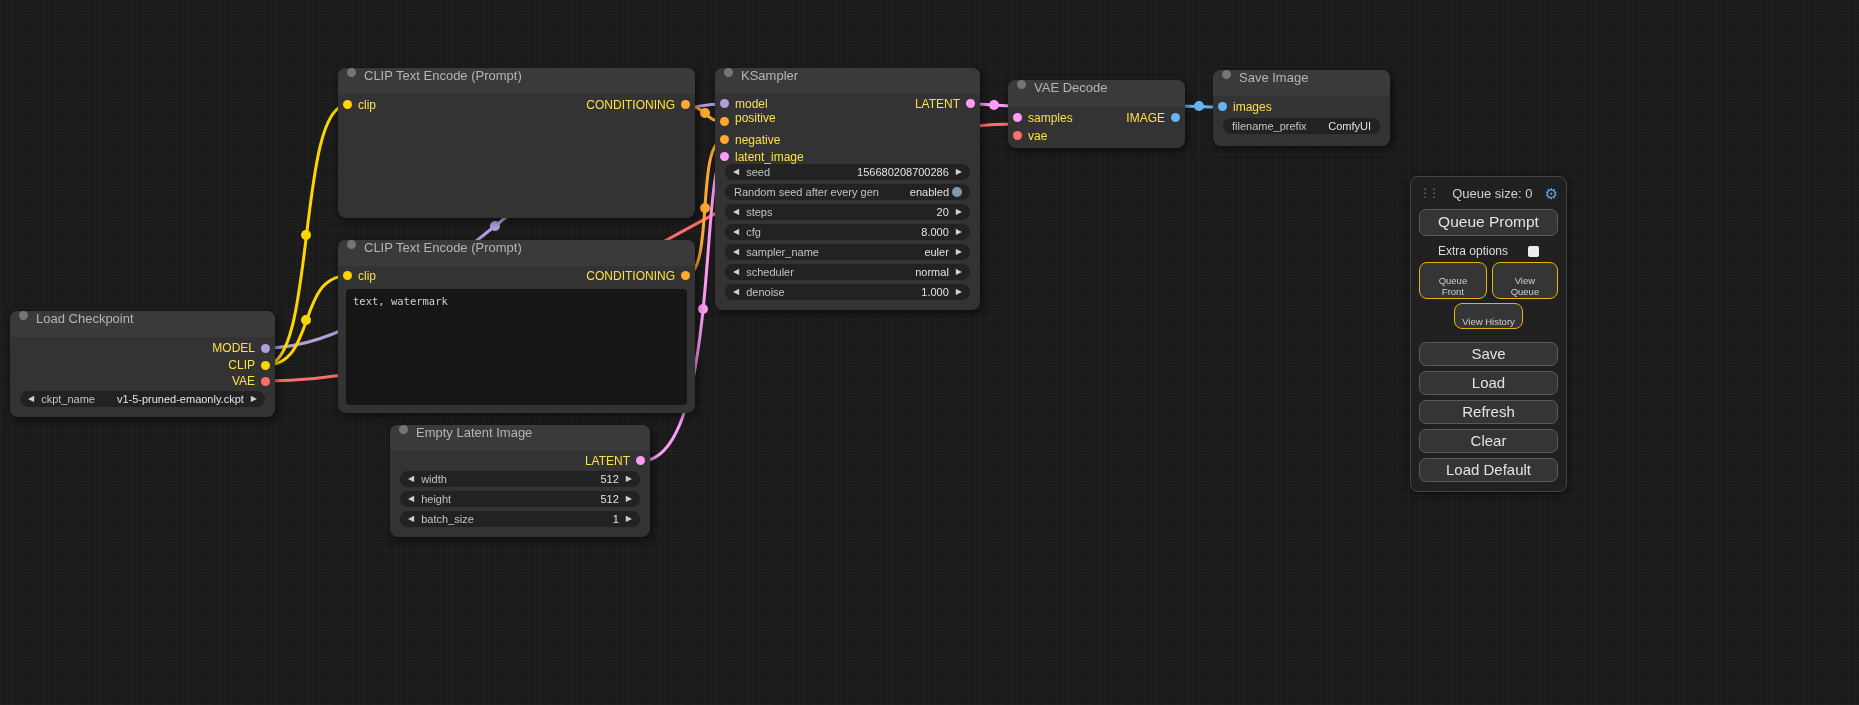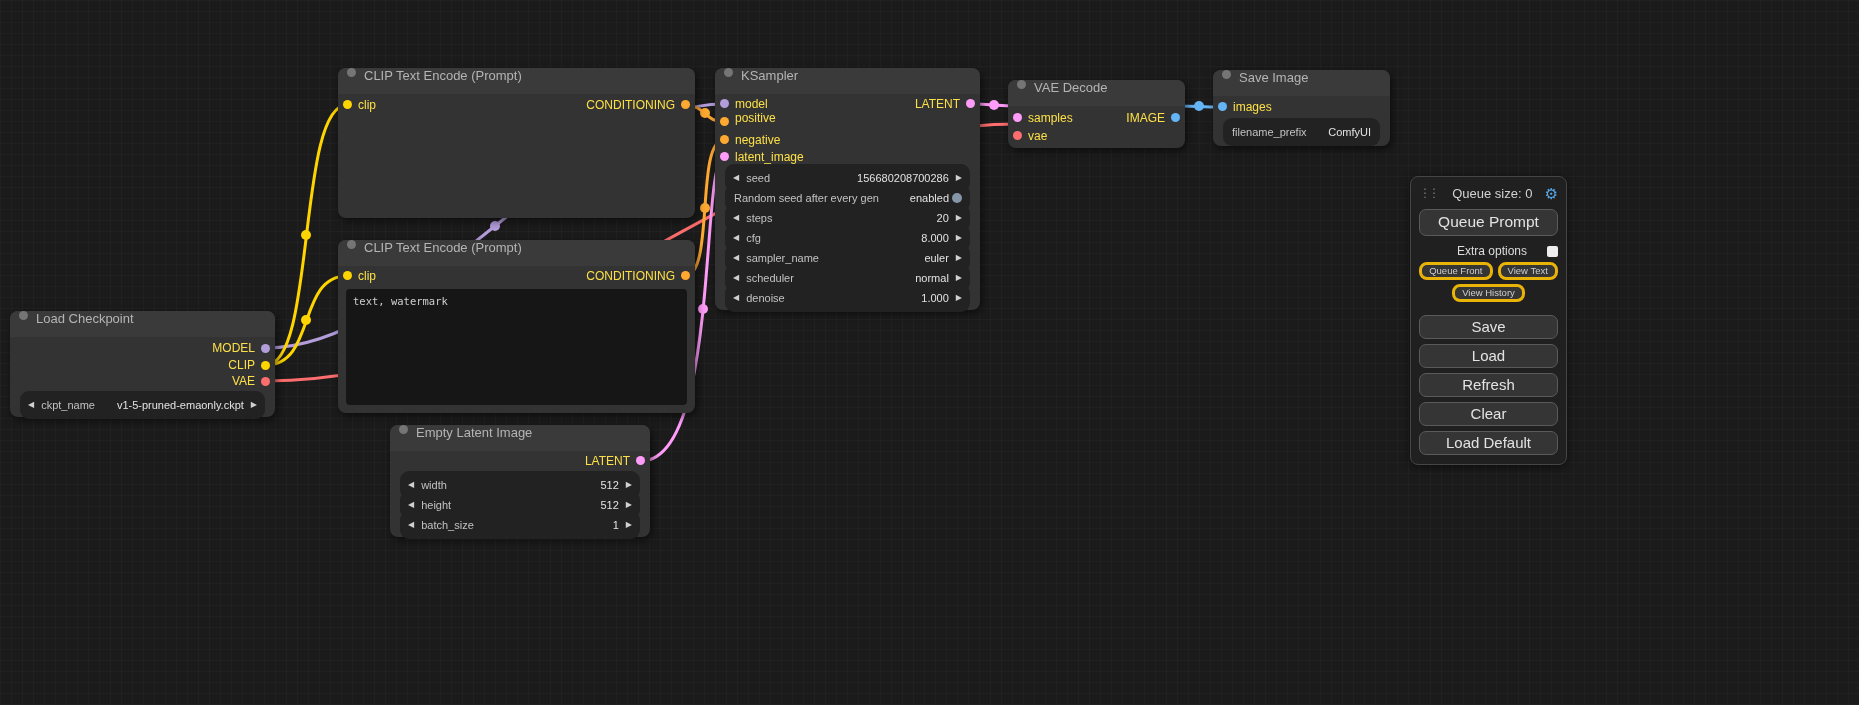--- a/index.html
+++ b/index.html
@@ -41,21 +41,21 @@
   .port { position: absolute; width: 9px; height: 9px; border-radius: 50%; z-index: 3; }
   .port.in  { left: 5px; }
   .port.out { right: 5px; }
   .p-model  { background: #B39DDB; }
   .p-clip   { background: #FFD500; }
   .p-vae    { background: #FF6E6E; }
   .p-cond   { background: #FFA931; }
   .p-latent { background: #FF9CF9; }
   .p-image  { background: #64B5F6; }
   .widget {
-    position: absolute; left: 10px; right: 10px; height: 28px;
+    position: absolute; left: 10px; right: 10px; height: 16px;
     background: #222222; border-radius: 9px;
     display: flex; align-items: center;
     padding: 0 8px; font-size: 11px; color: #c2c2c2; white-space: nowrap;
   }
   .widget .arrow { font-size: 8px; color: #d0d0d0; line-height: 18px; }
   .widget .wlabel { margin-left: 7px; }
   .widget.noarrow .wlabel { margin-left: 1px; }
   .widget .wvalue { margin-left: auto; margin-right: 7px; color: #e2e2e2; }
   .widget.noarrow .wvalue { margin-right: 1px; }
   .toggle-dot { width: 10px; height: 10px; border-radius: 50%; background: #8596a8; margin-left: 2px; flex: 0 0 auto; }
@@ -79,28 +79,28 @@
   .qp-title { flex: 1; text-align: center; font-size: 13px; color: #d2d2d2; }
   .gear { color: #58a6e8; font-size: 15px; line-height: 15px; }
   button { font-family: inherit; cursor: default; }
   .btn-big {
     display: block; width: 100%; margin-top: 5px;
     background: #353535; border: 1px solid #5a5a5a; border-radius: 7px;
     color: #e3e3e3; font-size: 15px; padding: 2px 0 3px; text-align: center;
   }
   .btn-queue { margin-top: 7px; font-size: 15.5px; padding: 3px 13px 4px; }
   .extra-row {
-    margin-top: 8px; display: flex; align-items: center; justify-content: flex-end; gap: 20px;
+    margin-top: 8px; display: flex; align-items: center; justify-content: center; gap: 20px;
     font-size: 12px; color: #dcdcdc;
   }
   .checkbox { width: 11px; height: 11px; background: #ededed; border-radius: 2px; }
   .small-row { display: flex; justify-content: center; gap: 5px; margin-top: 4px; }
   .btn-small {
-    background: #353535; border: 3px solid #eab308; border-radius: 8px;
-    color: #cfcfcf; font-size: 9.5px; padding: 0 7px 1px;
+    background: #353535; border: 1px solid #eab308; border-radius: 8px;
+    color: #cfcfcf; font-size: 9.5px; padding: 12px 7px 1px;
   }
   .gap-top { margin-top: 13px; }
 </style>
 </head>
 <body>
 
 <div id="canvas">
 
   <svg id="links" width="1859" height="705">
     <path class="link" d="M266,348 C420,348 570,104 724,104" stroke="#B39DDB"></path>
@@ -282,21 +282,21 @@
       <span class="qp-title">Queue size: 0</span>
       <span class="gear">⚙</span>
     </div>
     <button class="btn-big btn-queue">Queue Prompt</button>
     <div class="extra-row">
       <span>Extra options</span>
       <span class="checkbox"></span>
     </div>
     <div class="small-row">
       <button class="btn-small">Queue Front</button>
-      <button class="btn-small">View Text</button>
+      <button class="btn-small">View Queue</button>
     </div>
     <div class="small-row">
       <button class="btn-small">View History</button>
     </div>
     <button class="btn-big gap-top">Save</button>
     <button class="btn-big">Load</button>
     <button class="btn-big">Refresh</button>
     <button class="btn-big">Clear</button>
     <button class="btn-big">Load Default</button>
   </div>

